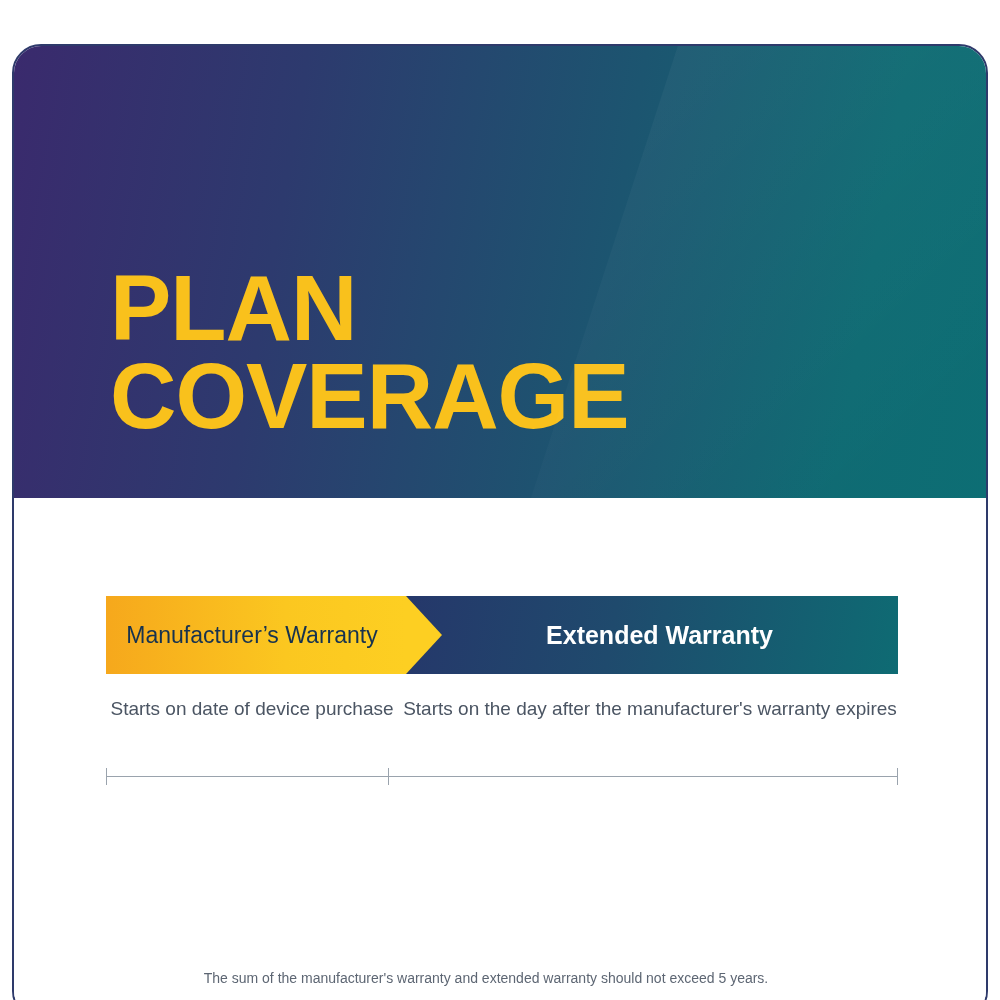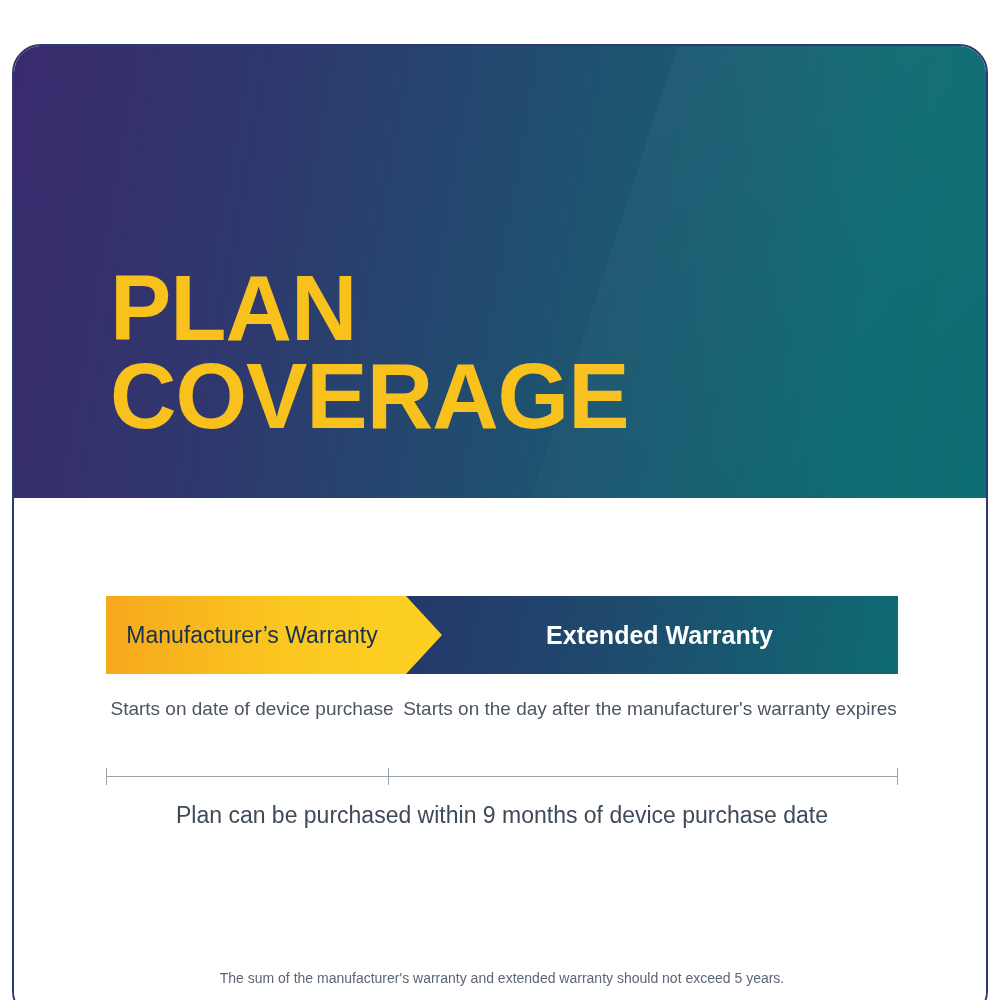--- a/index.html
+++ b/index.html
@@ -188,21 +188,21 @@
     left: 92px;
     top: 304px;
     width: 792px;
     text-align: center;
     color: #3f4a57;
     font-size: 23px;
   }
 
   #footnote {
     position: absolute;
-    left: 92px;
+    left: 76px;
     top: 472px;
     width: 792px;
     text-align: center;
     color: #5d6673;
     font-size: 14px;
   }
 </style>
 </head>
 <body>
 
@@ -228,18 +228,17 @@
     <div id="caption-right" class="caption">Starts on the day after the manufacturer's warranty expires</div>
     <div id="caption-left" class="caption">Starts on date of device purchase</div>
 
     <div id="axis">
       <div id="axis-line"></div>
       <div class="tick" id="tick-start"></div>
       <div class="tick" id="tick-mid"></div>
       <div class="tick" id="tick-end"></div>
     </div>
 
-    <div id="purchase-note">Plan can be purchased within 9 months of device purchase date</div>
 
     <div id="footnote">The sum of the manufacturer's warranty and extended warranty should not exceed 5 years.</div>
 
   </div>
 </div>
 
 </body></html>

